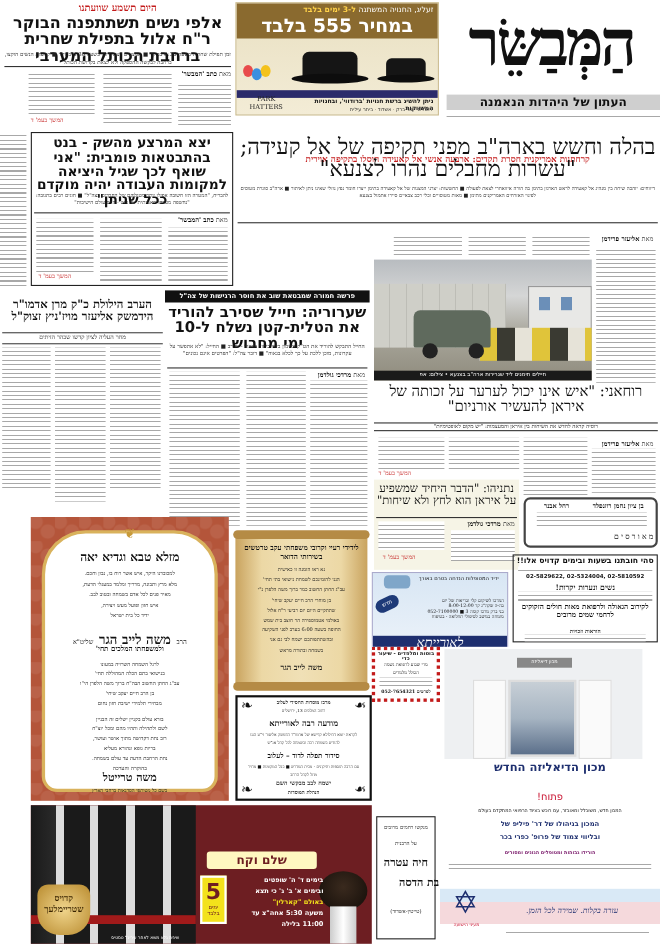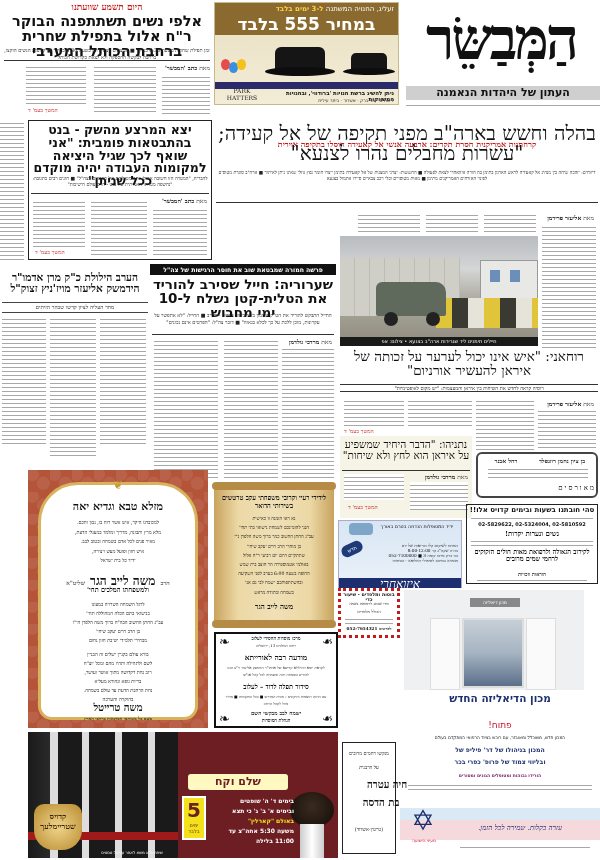--- a/index.html
+++ b/index.html
@@ -184,21 +184,21 @@
   <div class="sans" style="position:absolute;right:4px;top:3px;width:80px;font-size:4.8px;text-align:center;">ידיד המטופלות הנדחה בטרם באורך</div>
   <div style="position:absolute;left:10px;top:2px;width:24px;height:12px;border-radius:4px;background:#7fa6c9;"></div>
   <div class="sans" style="position:absolute;left:2px;top:22px;width:22px;height:12px;border-radius:6px;background:#1e3a78;color:#fff;font-size:5px;line-height:12px;text-align:center;transform:rotate(-25deg);">חדש</div>
   <div style="position:absolute;right:3px;top:22px;width:90px;">
     <div style="font-size:4.2px;text-align:right;">המרכז לשיקום קלי ובריאות של יום</div>
     <div style="font-size:4.2px;text-align:right;">בה-ה שקה"ג קר 8:00-12:00</div>
     <div style="font-size:4.2px;text-align:right;">בני ברק מרכז קומה 3 ■ 052-7100000</div>
     <div style="font-size:4.2px;text-align:right;">מומחה במיטב לטיפולי תחלואה - בטיפוח</div>
   </div>
   <div style="position:absolute;left:0;top:57px;width:100%;height:23px;background:#1e2f6f;"></div>
-  <div style="position:absolute;left:0;top:56px;width:100%;font-size:12px;color:#fff;text-align:center;font-style:italic;">איזואחרי</div>
+  <div style="position:absolute;left:0;top:56px;width:100%;font-size:12px;color:#fff;text-align:center;font-style:italic;">לאורייתא</div>
   <div class="sans" style="position:absolute;left:0;top:72px;width:100%;font-size:4.2px;color:#fff;text-align:center;">שירותים רפואיים במרכזי ישראל</div>
 </div>
 
 <div class="abs" style="left:338px;top:588px;width:62px;height:50px;border:3px dotted #c31b1b;background:#fff;">
   <div class="sans" style="position:absolute;left:1px;top:1px;width:54px;font-size:4.8px;font-weight:bold;text-align:center;">בוטות ומלפדים - שיעור כדי</div>
   <div style="position:absolute;left:1px;top:10px;width:54px;font-size:4.2px;text-align:center;">מדי שבוע לרפואת גשמה</div>
   <div style="position:absolute;left:1px;top:18px;width:54px;font-size:4.2px;text-align:center;">הכולל מלמדים</div>
   <div class="lines" style="position:absolute;left:4px;top:25px;width:48px;height:9px;"></div>
   <div style="position:absolute;left:1px;top:35px;width:54px;font-size:4.2px;font-weight:bold;text-align:center;">לפרטים 052-7654321</div>
 </div>
@@ -310,18 +310,18 @@
     <div>בימים ד' ה' שופטים</div>
     <div>ובימים א' ב' ג' כי תצא</div>
     <div style="color:#f3e21b;">באולם "קארלין"</div>
     <div>משעה 5:30 אחה"צ עד 11:00 בלילה</div>
   </div>
 </div>
 
 <div class="abs" style="left:342px;top:742px;width:54px;height:112px;border:1px solid #222;">
   <div style="position:absolute;left:0;top:8px;width:52px;font-size:4.8px;text-align:center;">מנקשו רחמים מרובים</div>
   <div style="position:absolute;left:0;top:22px;width:52px;font-size:4.8px;text-align:center;">על הרבנית</div>
-  <div style="position:absolute;left:0;top:36px;width:52px;font-size:10px;font-weight:bold;text-align:left;margin-left:24px;">חיה עטרה</div>
+  <div style="position:absolute;left:0;top:36px;width:52px;font-size:10px;font-weight:bold;text-align:center;">חיה עטרה</div>
   <div style="position:absolute;left:0;top:54px;width:52px;font-size:10px;font-weight:bold;text-align:center;margin-left:12px;">בת הדסה</div>
   <div style="position:absolute;left:0;top:84px;width:52px;font-size:4.8px;text-align:center;">(טייטין-אשדוד)</div>
 </div>
 
 <div class="abs lines" style="left:0;top:476px;width:24px;height:0;"></div>
 
 </body></html>

